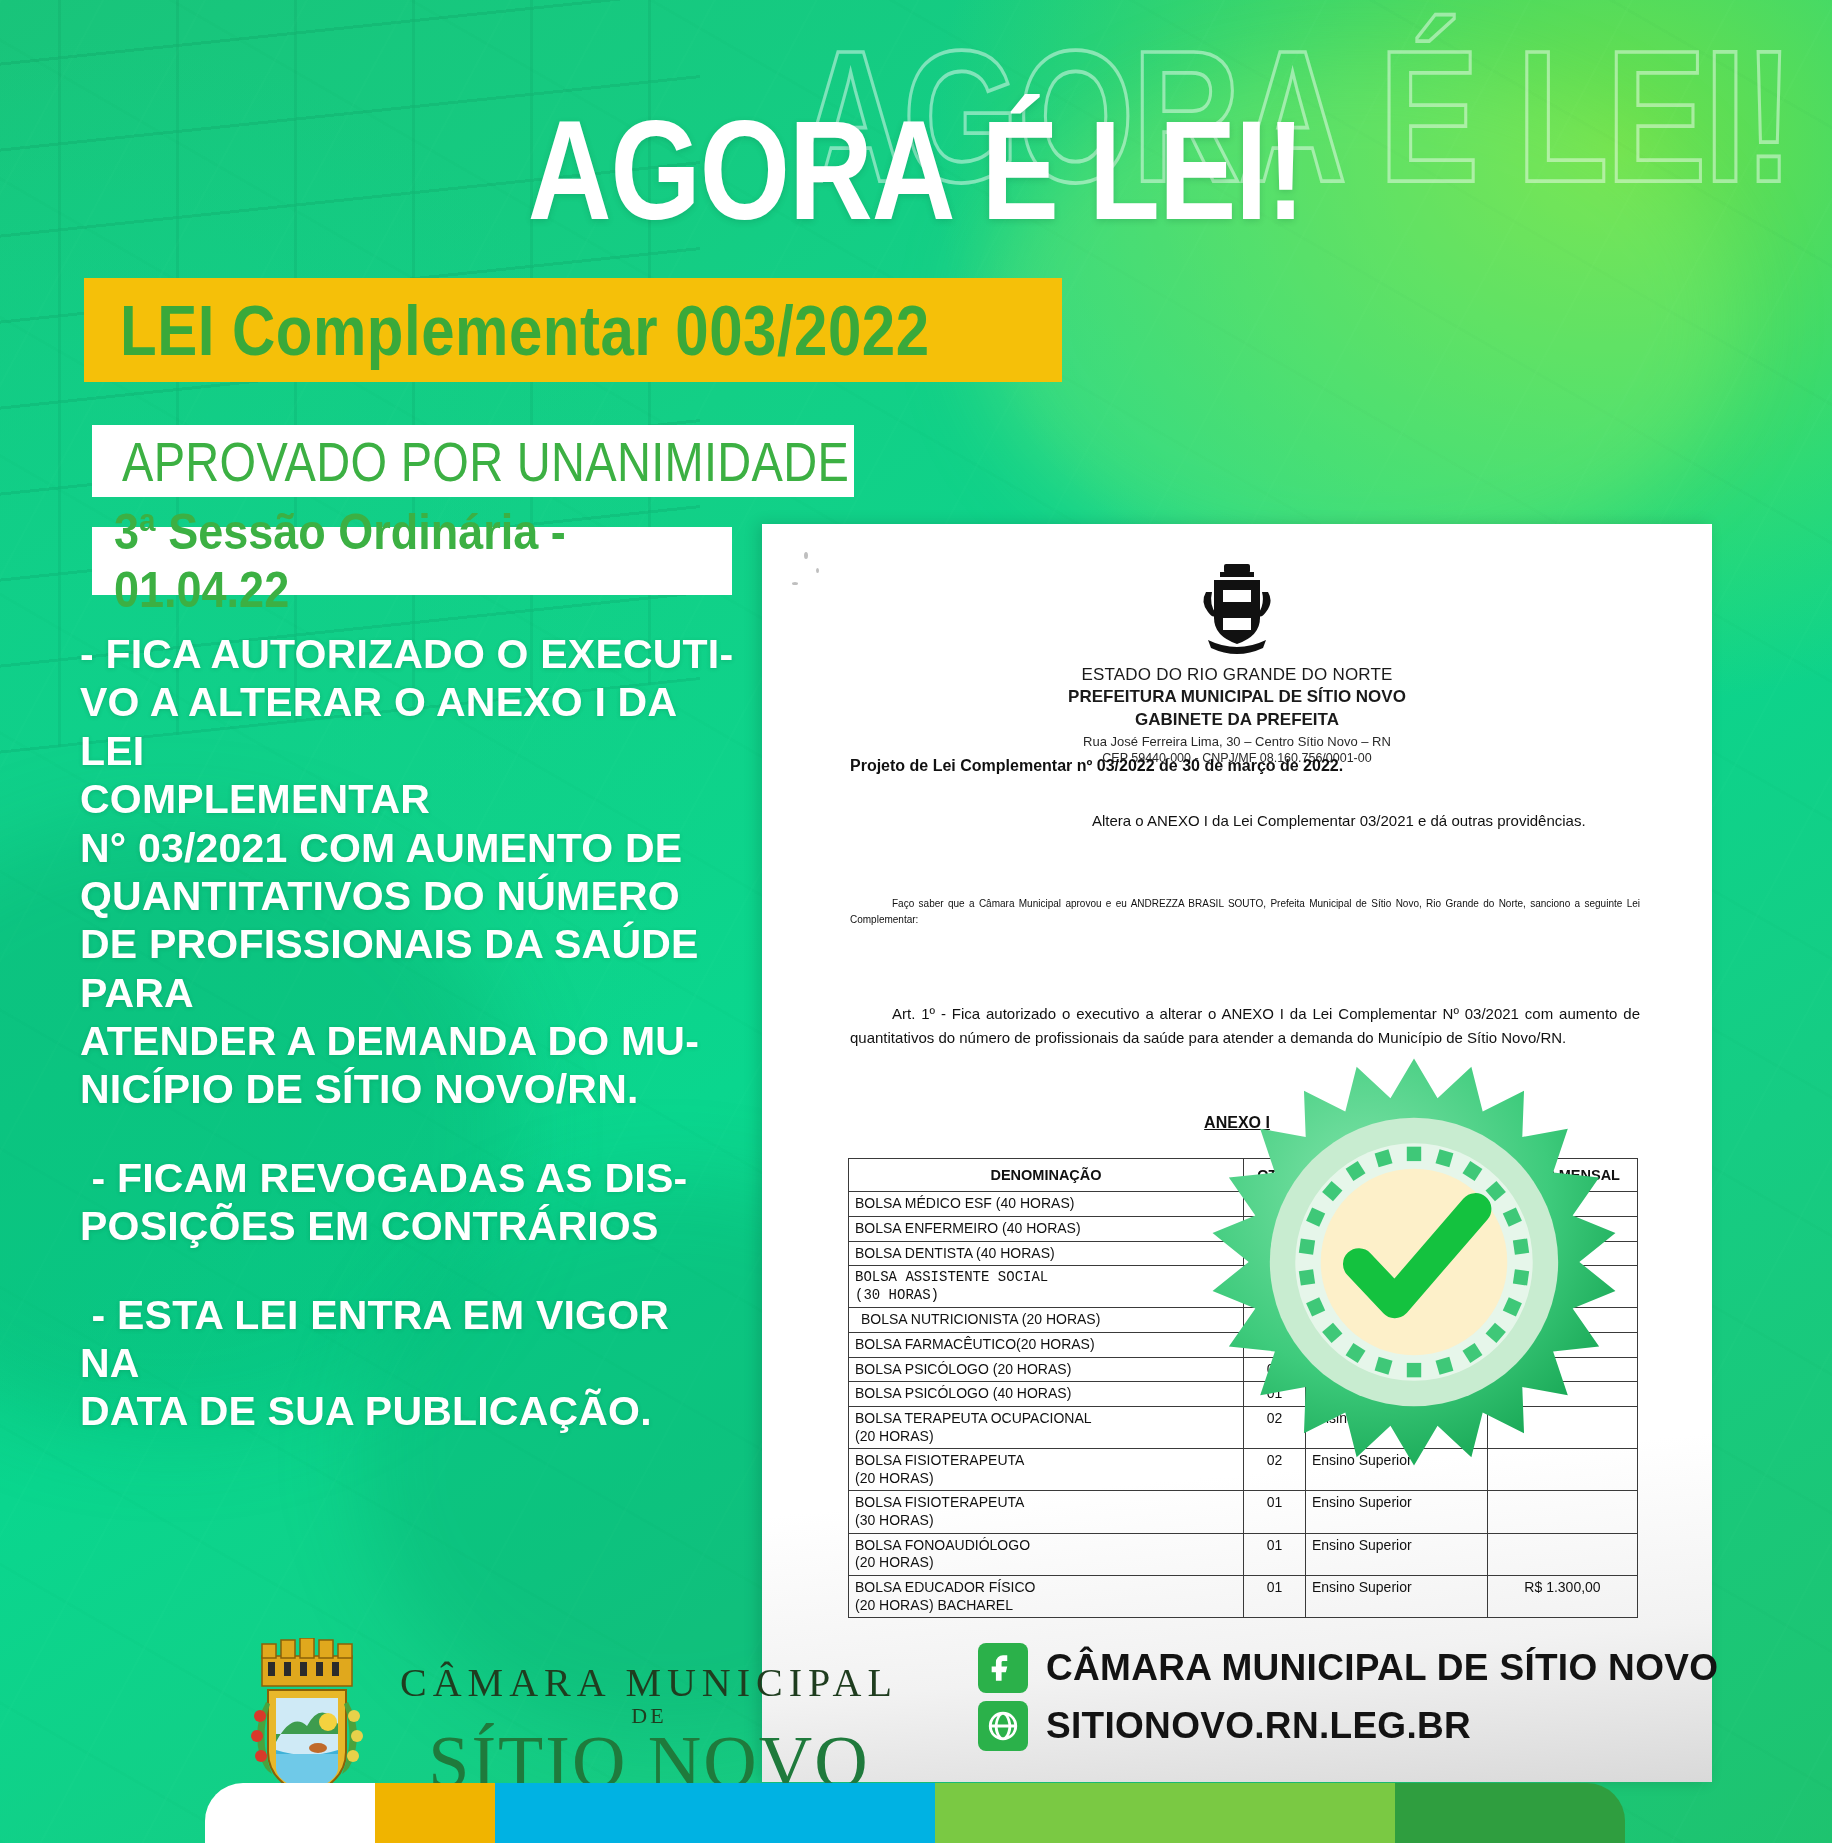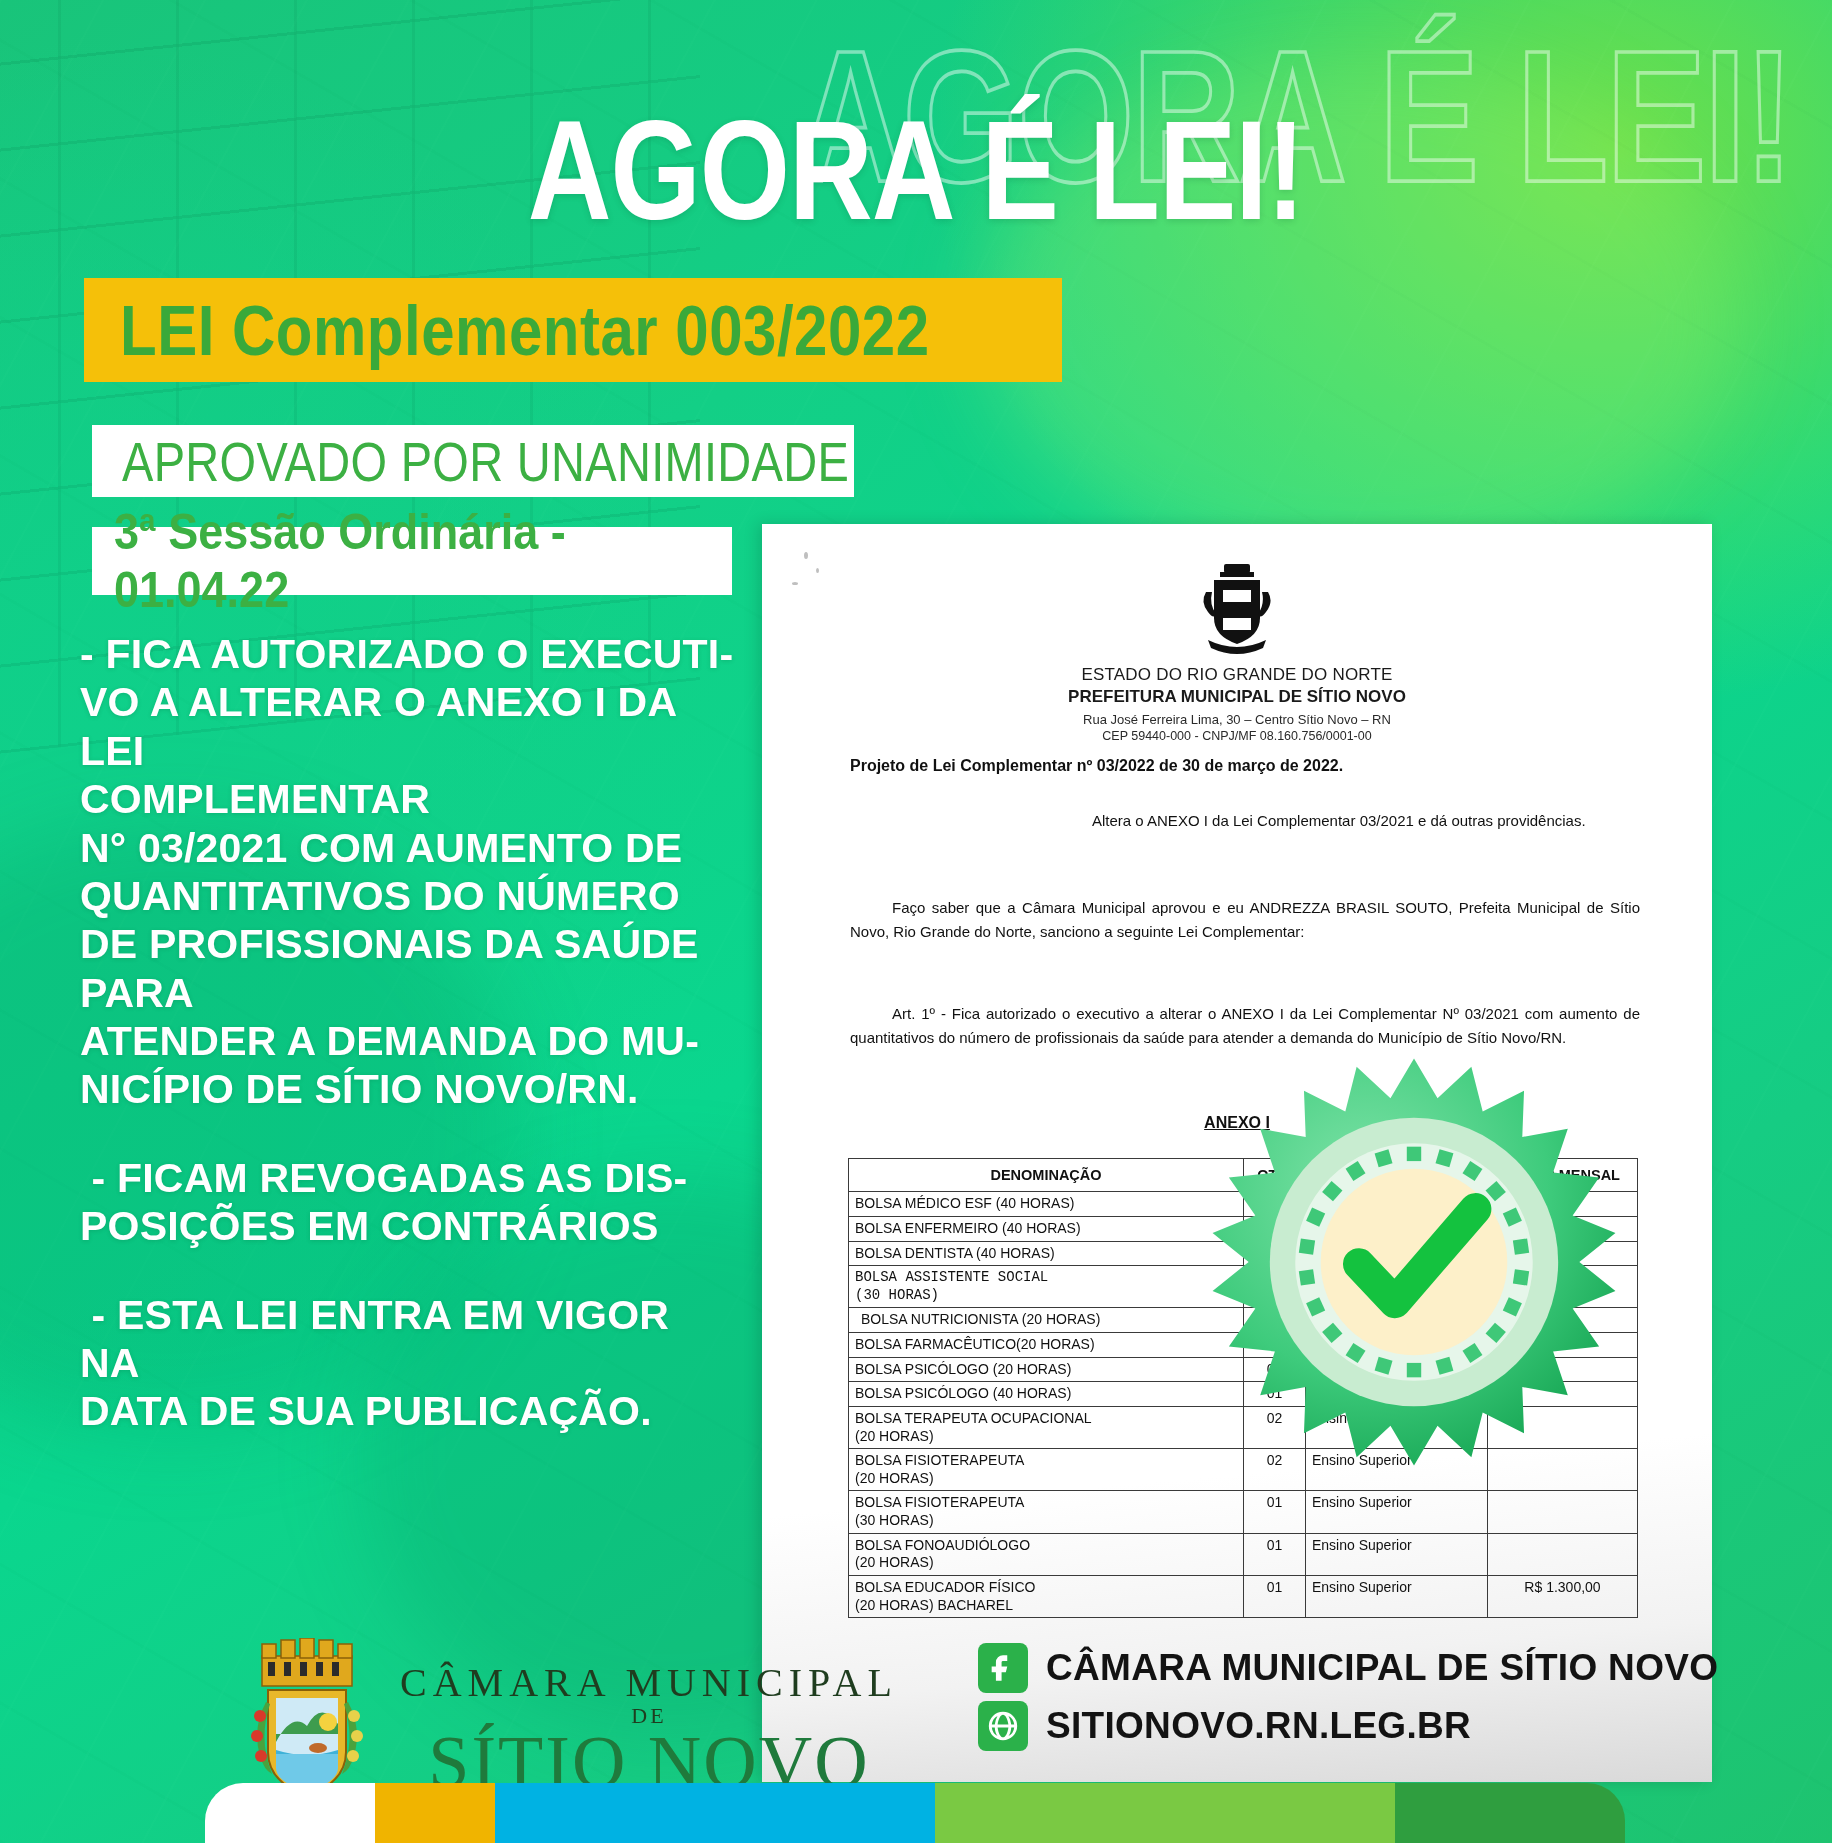--- a/index.html
+++ b/index.html
@@ -138,21 +138,21 @@
   .doc-proj {
     position:absolute; left:88px; top:233px; width:790px;
     font-size:16px; font-weight:bold; color:#111;
   }
   .doc-ementa {
     position:absolute; left:330px; top:285px; width:545px;
     font-size:15px; color:#111; line-height:1.55; text-align:justify;
   }
   .doc-para {
     position:absolute; left:88px; top:372px; width:790px;
-    font-size:15px; color:#111; line-height:1.62; text-align:justify;
+    font-size:10px; color:#111; line-height:1.62; text-align:justify;
     text-indent:42px;
   }
   .doc-art {
     position:absolute; left:88px; top:478px; width:790px;
     font-size:15px; color:#111; line-height:1.62; text-align:justify;
     text-indent:42px;
   }
   .doc-anexo {
     position:absolute; left:0; top:590px; width:950px; text-align:center;
     font-size:16px; font-weight:bold; color:#111; text-decoration:underline;
@@ -280,20 +280,21 @@
         <path d="M29 44 q7 -7 14 0 q7 7 14 0 v10 h-28 z" fill="#111"></path>
         <rect x="29" y="56" width="28" height="12" fill="#fff"></rect>
         <path d="M12 30 q-6 10 2 20 q6 8 8 2 q-7 -10 -4 -22 z" fill="#111"></path>
         <path d="M74 30 q6 10 -2 20 q-6 8 -8 2 q7 -10 4 -22 z" fill="#111"></path>
         <path d="M14 78 q29 14 58 0 l-3 8 q-26 12 -52 0 z" fill="#111"></path>
       </svg>
 
       <div class="doc-head">
         <div class="l1">ESTADO DO RIO GRANDE DO NORTE</div>
         <div class="l2">PREFEITURA MUNICIPAL DE SÍTIO NOVO</div>
+        <div class="l3">GABINETE DA PREFEITA</div>
         <div class="l4">Rua José Ferreira Lima, 30 – Centro Sítio Novo – RN</div>
         <div class="l5">CEP 59440-000 -  CNPJ/MF 08.160.756/0001-00</div>
       </div>
 
       <div class="doc-proj">Projeto de Lei Complementar nº 03/2022 de 30 de março de 2022.</div>
       <div class="doc-ementa">Altera o ANEXO I da Lei Complementar 03/2021 e dá outras providências.</div>
       <div class="doc-para">Faço saber que a Câmara Municipal aprovou e eu ANDREZZA BRASIL SOUTO, Prefeita Municipal de Sítio Novo, Rio Grande do Norte, sanciono a seguinte Lei Complementar:</div>
       <div class="doc-art">Art. 1º - Fica autorizado o executivo a alterar o ANEXO I da Lei Complementar Nº 03/2021 com aumento de quantitativos do número de profissionais da saúde para atender a demanda do Município de Sítio Novo/RN.</div>
       <div class="doc-anexo">ANEXO I</div>
 

